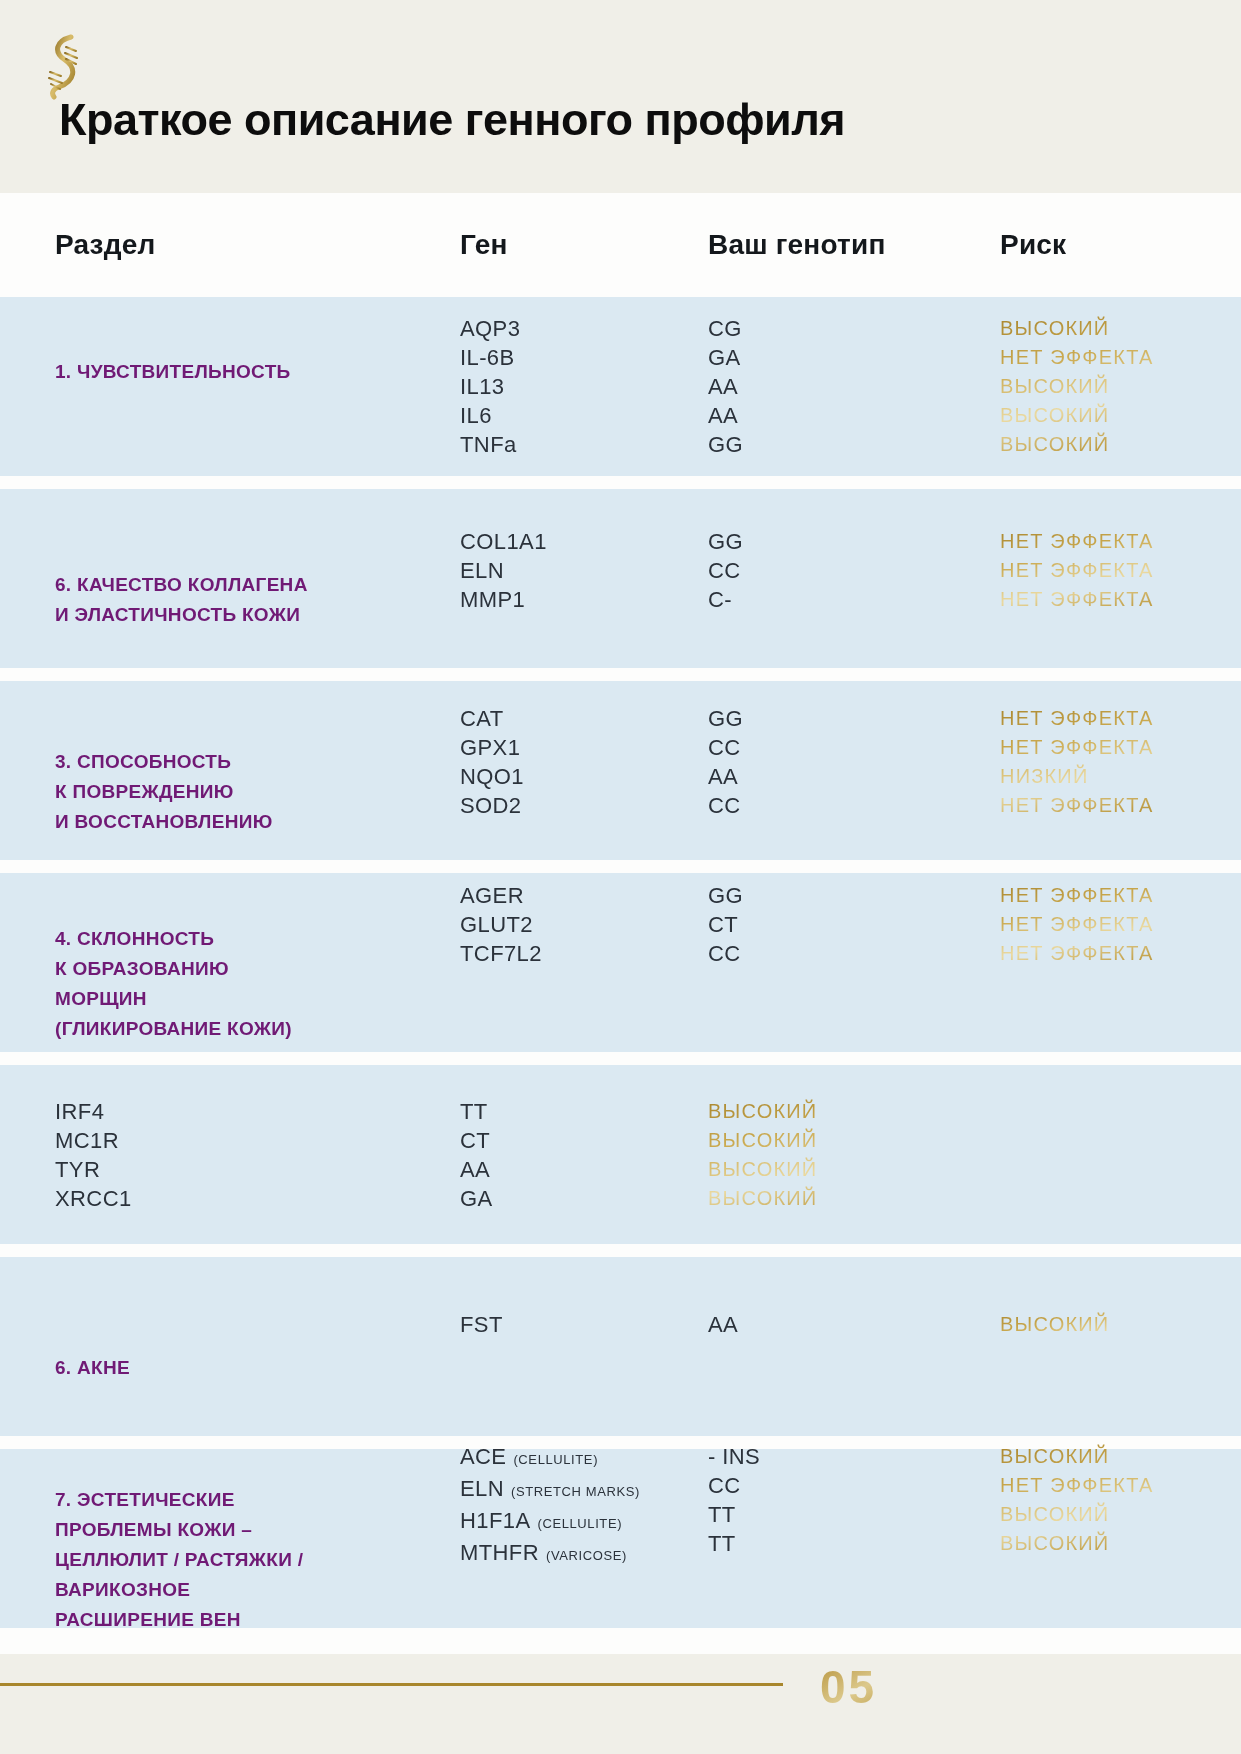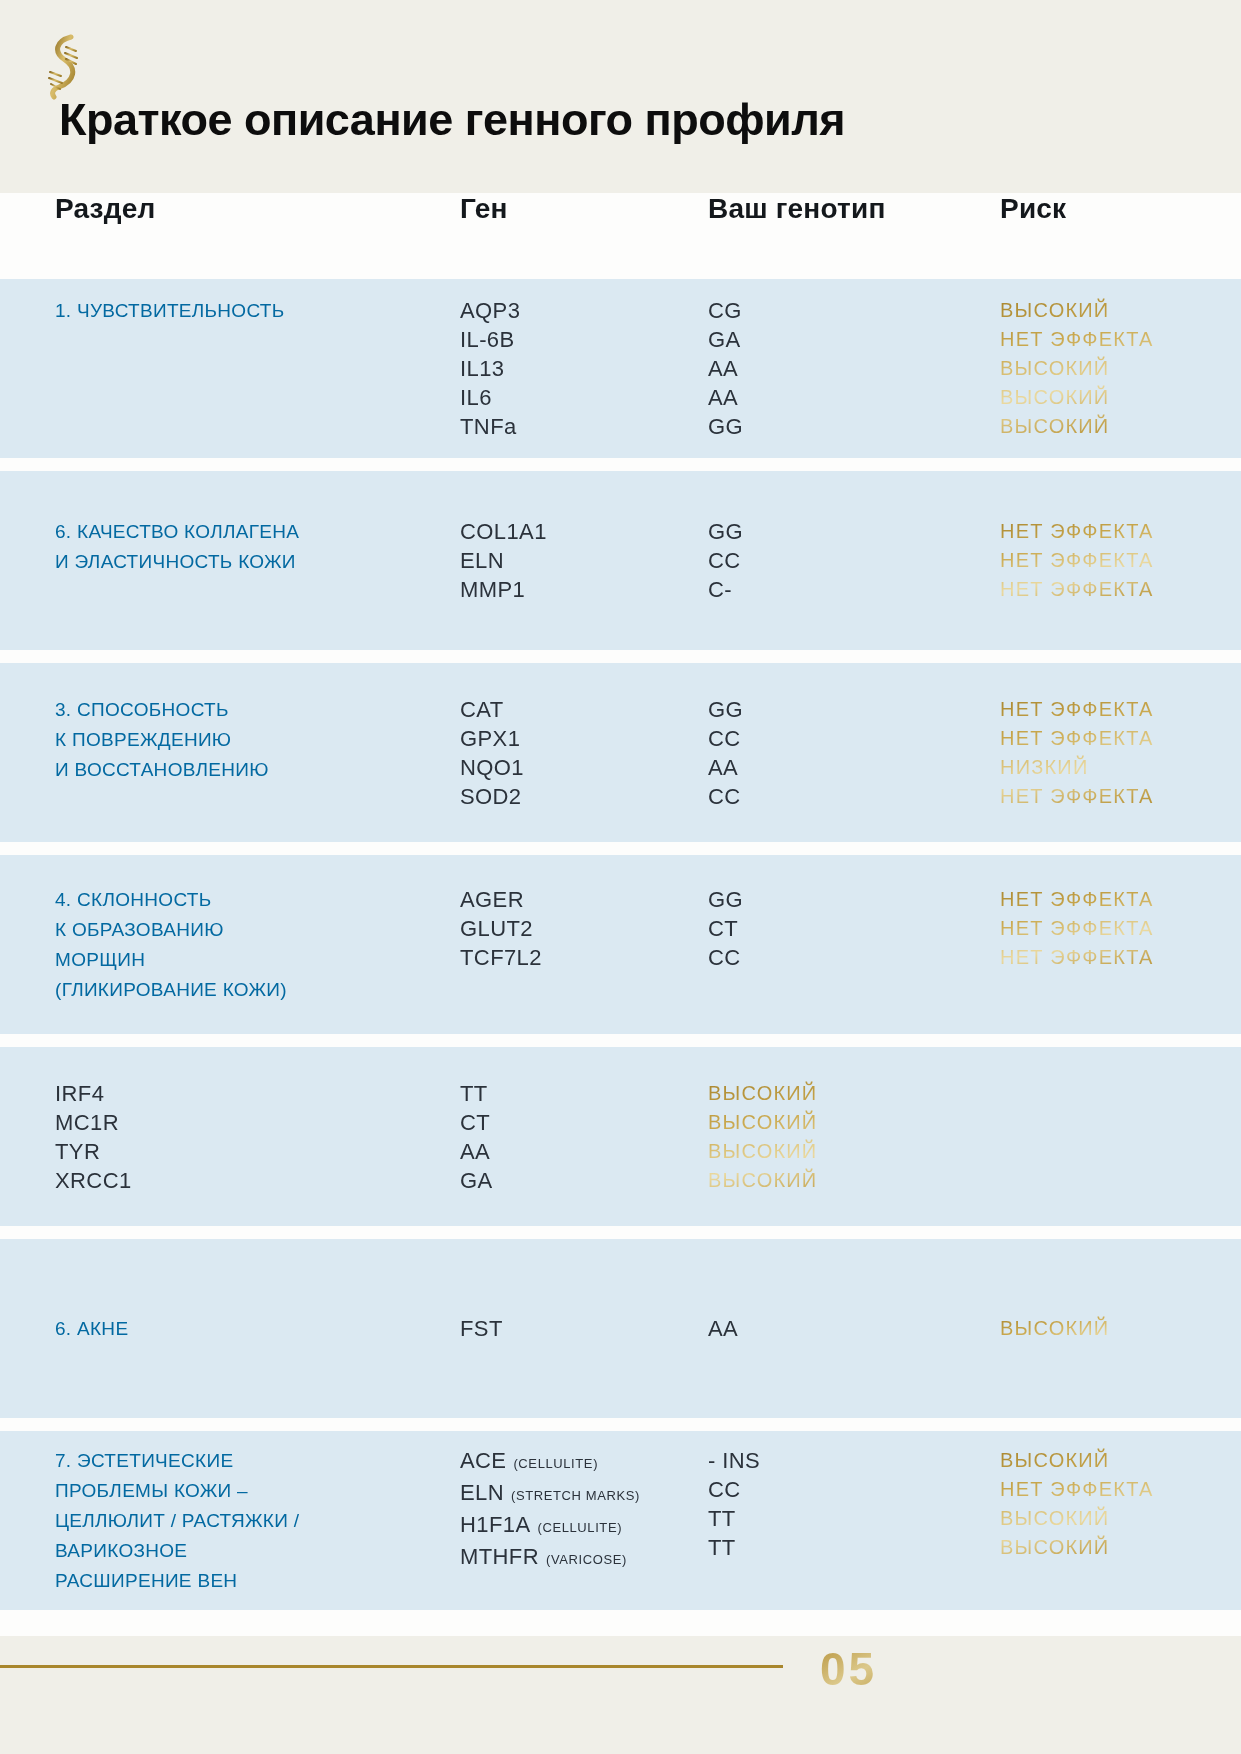--- a/index.html
+++ b/index.html
@@ -9,28 +9,28 @@
   
   .page-top { position:relative; height:193px; background:#f0efe8; }
   .logo { position:absolute; left:42px; top:34px; width:42px; height:66px; }
   .page-title { position:absolute; left:59px; top:94px; font-size:45px; font-weight:bold;
                 letter-spacing:-0.5px; color:#0d0d0d; white-space:nowrap; }
 
   
   .table-area { background:#fdfdfc; padding-bottom:26px; }
   .rowgrid { display:grid; grid-template-columns:405px 248px 292px auto;
              padding-left:55px; width:100%; align-items:start; }
-  .table-head { height:86px; background:#fdfdfc; display:flex; align-items:flex-start; }
+  .table-head { height:104px; background:#fdfdfc; display:flex; align-items:center; }
   .table-head .h { font-size:28px; font-weight:bold; color:#14181c; letter-spacing:0.2px; }
 
   .band { height:179px; background:#dbe9f2; display:flex; align-items:center; margin-bottom:13px; }
   .band:last-child { margin-bottom:0; }
 
-  .sec-name { font-size:19px; font-weight:normal; line-height:30px; color:#0369a1;
-              letter-spacing:0.3px; white-space:pre-line; padding-right:30px; }
+  .sec-name { font-size:19px; font-weight:bold; line-height:30px; color:#701a75;
+              letter-spacing:0.3px; white-space:pre-line; padding-right:30px;margin-top:43px; }
   .cell { font-size:22px; line-height:29px; color:#2b323b; letter-spacing:0.4px; white-space:nowrap; }
   .note { font-size:13px; letter-spacing:0.6px; margin-left:7px; }
   .col-risk { font-size:20px; line-height:29px; letter-spacing:1.2px; font-weight:500;
               background:linear-gradient(168deg,#a8852e 0%,#c9a84e 28%,#ead9a0 55%,#bb983e 82%,#8f6e1d 100%);
               -webkit-background-clip:text; background-clip:text; color:transparent; }
   .col-risk .cell { color:transparent; font-size:20px; letter-spacing:1.2px; font-weight:500; }
 
   
   .footer { position:relative; height:112px; background:#f0efe8; }
   .rule { position:absolute; left:0; top:29px; width:783px; height:3px; background:#a8862c; }

